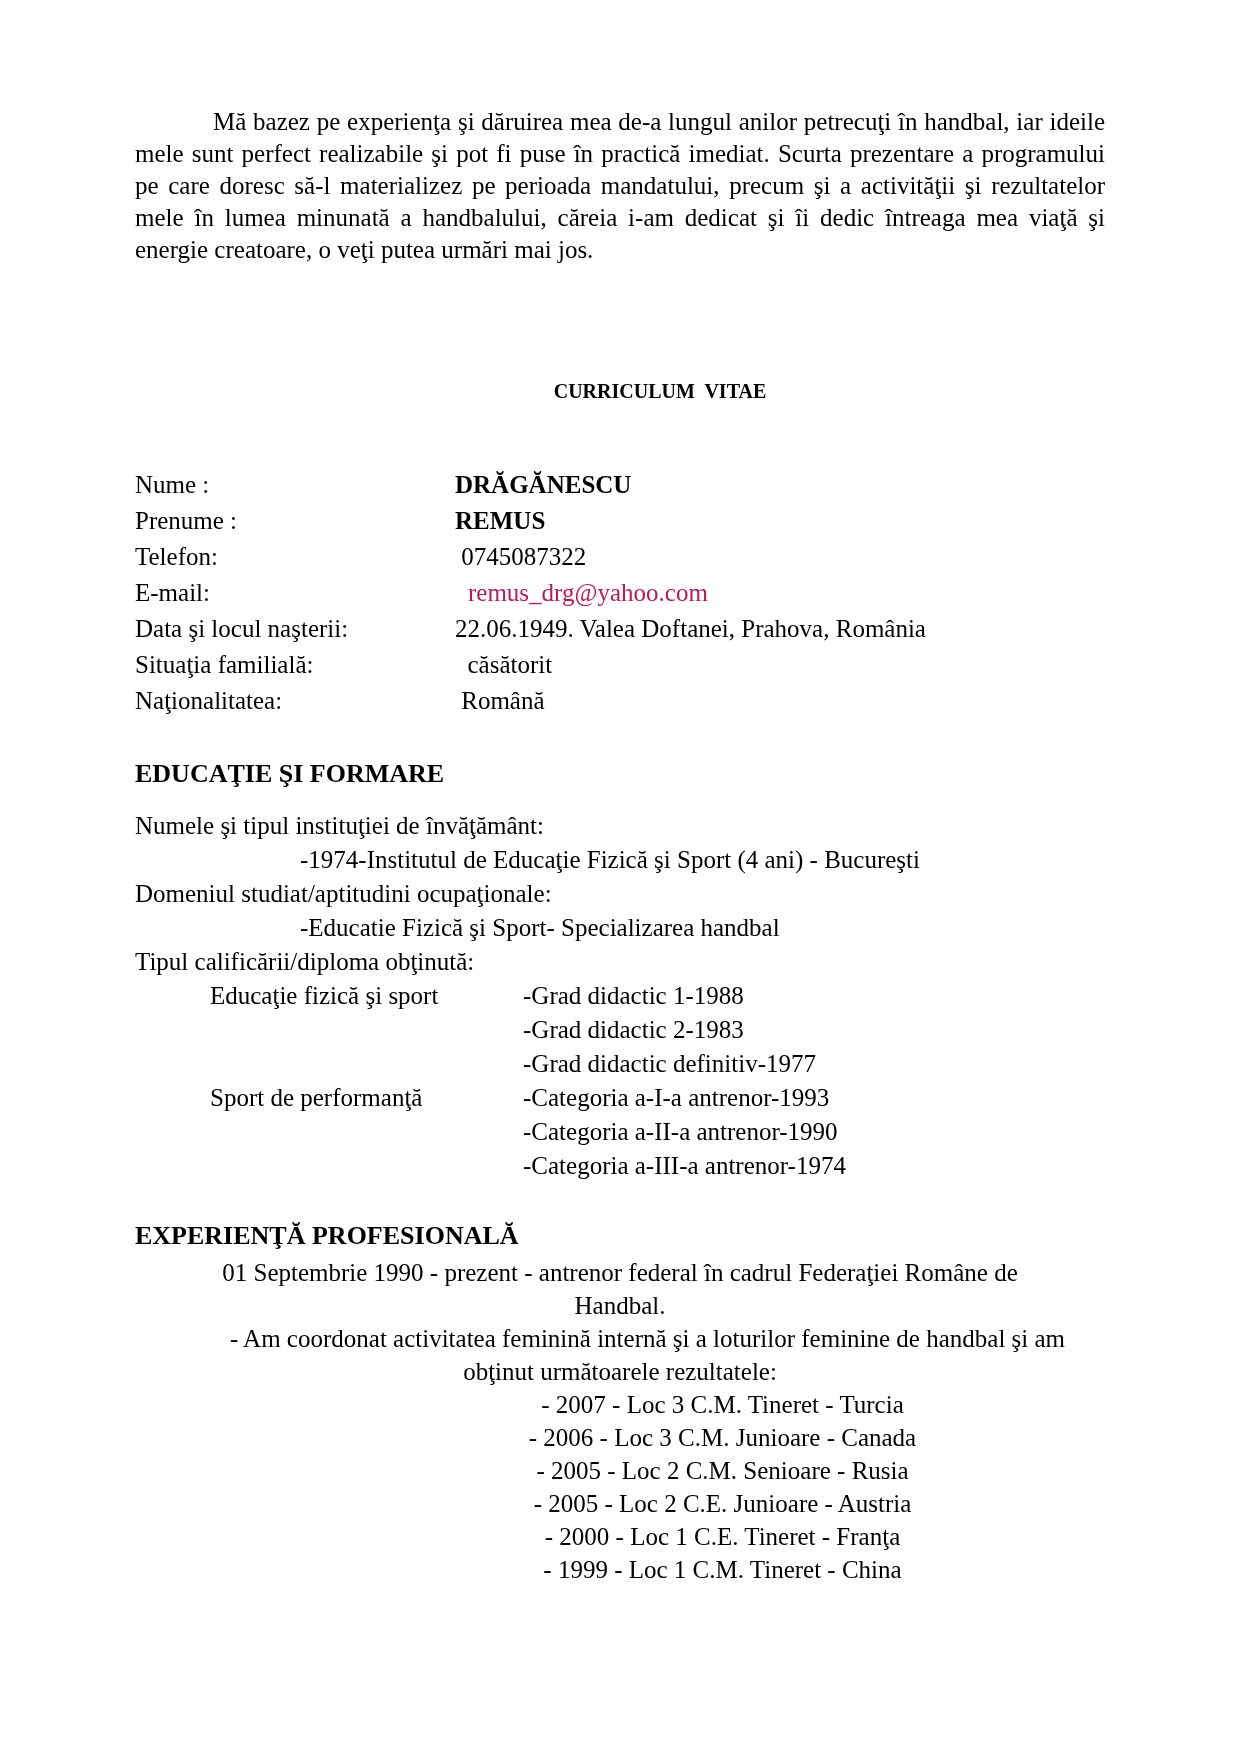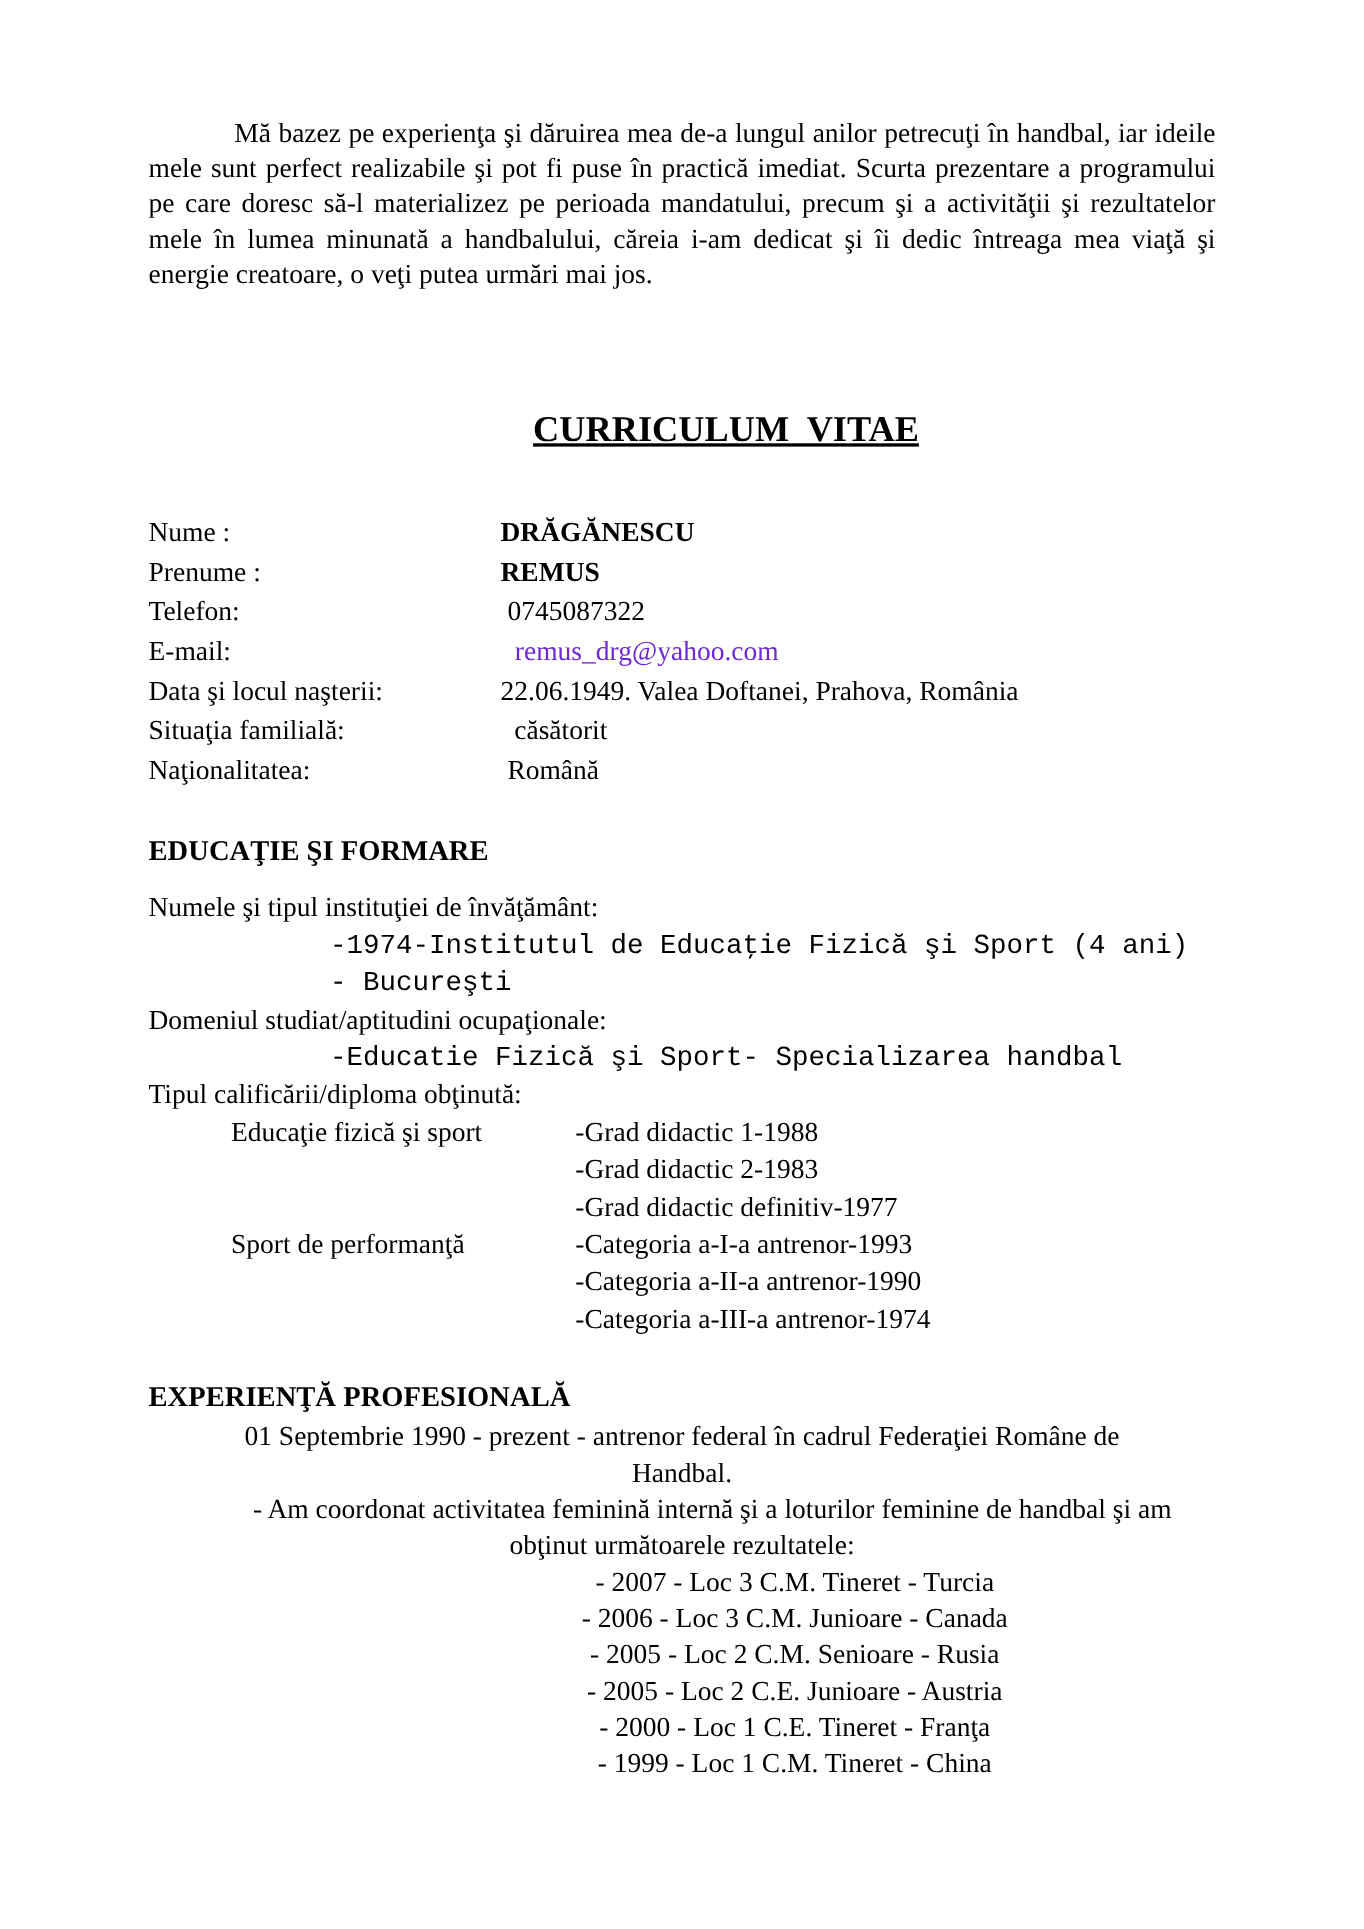--- a/index.html
+++ b/index.html
@@ -28,53 +28,52 @@
   }
 
   
   .title-wrap {
     margin-top: 108px;
     text-align: center;
   }
   .title-text {
     display: inline-block;
     margin-left: 80px;           
-    font-size: 33px;
+    font-size: 20px;
     font-weight: bold;
     line-height: 34px;
-    text-decoration: underline;
     white-space: pre;
   }
 
   
   .personal { margin-top: 59px; }
   .pi-row { display: flex; line-height: 36px; gap: 20px; }
   .pi-label { width: 300px; flex: none; }
   .pi-value { white-space: pre-wrap; }
   .pi-value.bold { font-weight: bold; }
   .email-pad { padding-left: 13px; }
   .email-link {
-    color: #6d28d9;
+    color: #be185d;
     text-decoration: none;
     cursor: pointer;
   }
 
   
   .section-heading {
     font-size: 26px;
     font-weight: bold;
     line-height: 34px;
   }
   .edu-heading { margin-top: 38px; }
   .exp-heading { margin-top: 36px; }
 
   
   .edu-block { margin-top: 18px; line-height: 34px; }
   .edu-line { }
-  .indent-tab { padding-left: 165px; font-family: Liberation Mono, monospace; }
+  .indent-tab { padding-left: 165px; }
   .edu-cols { display: flex; }
   .edu-cols .c1 {
     padding-left: 75px;
     width: 313px;
     flex: none;
     box-sizing: content-box;
   }
   .edu-cont { padding-left: 388px; }
 
   

